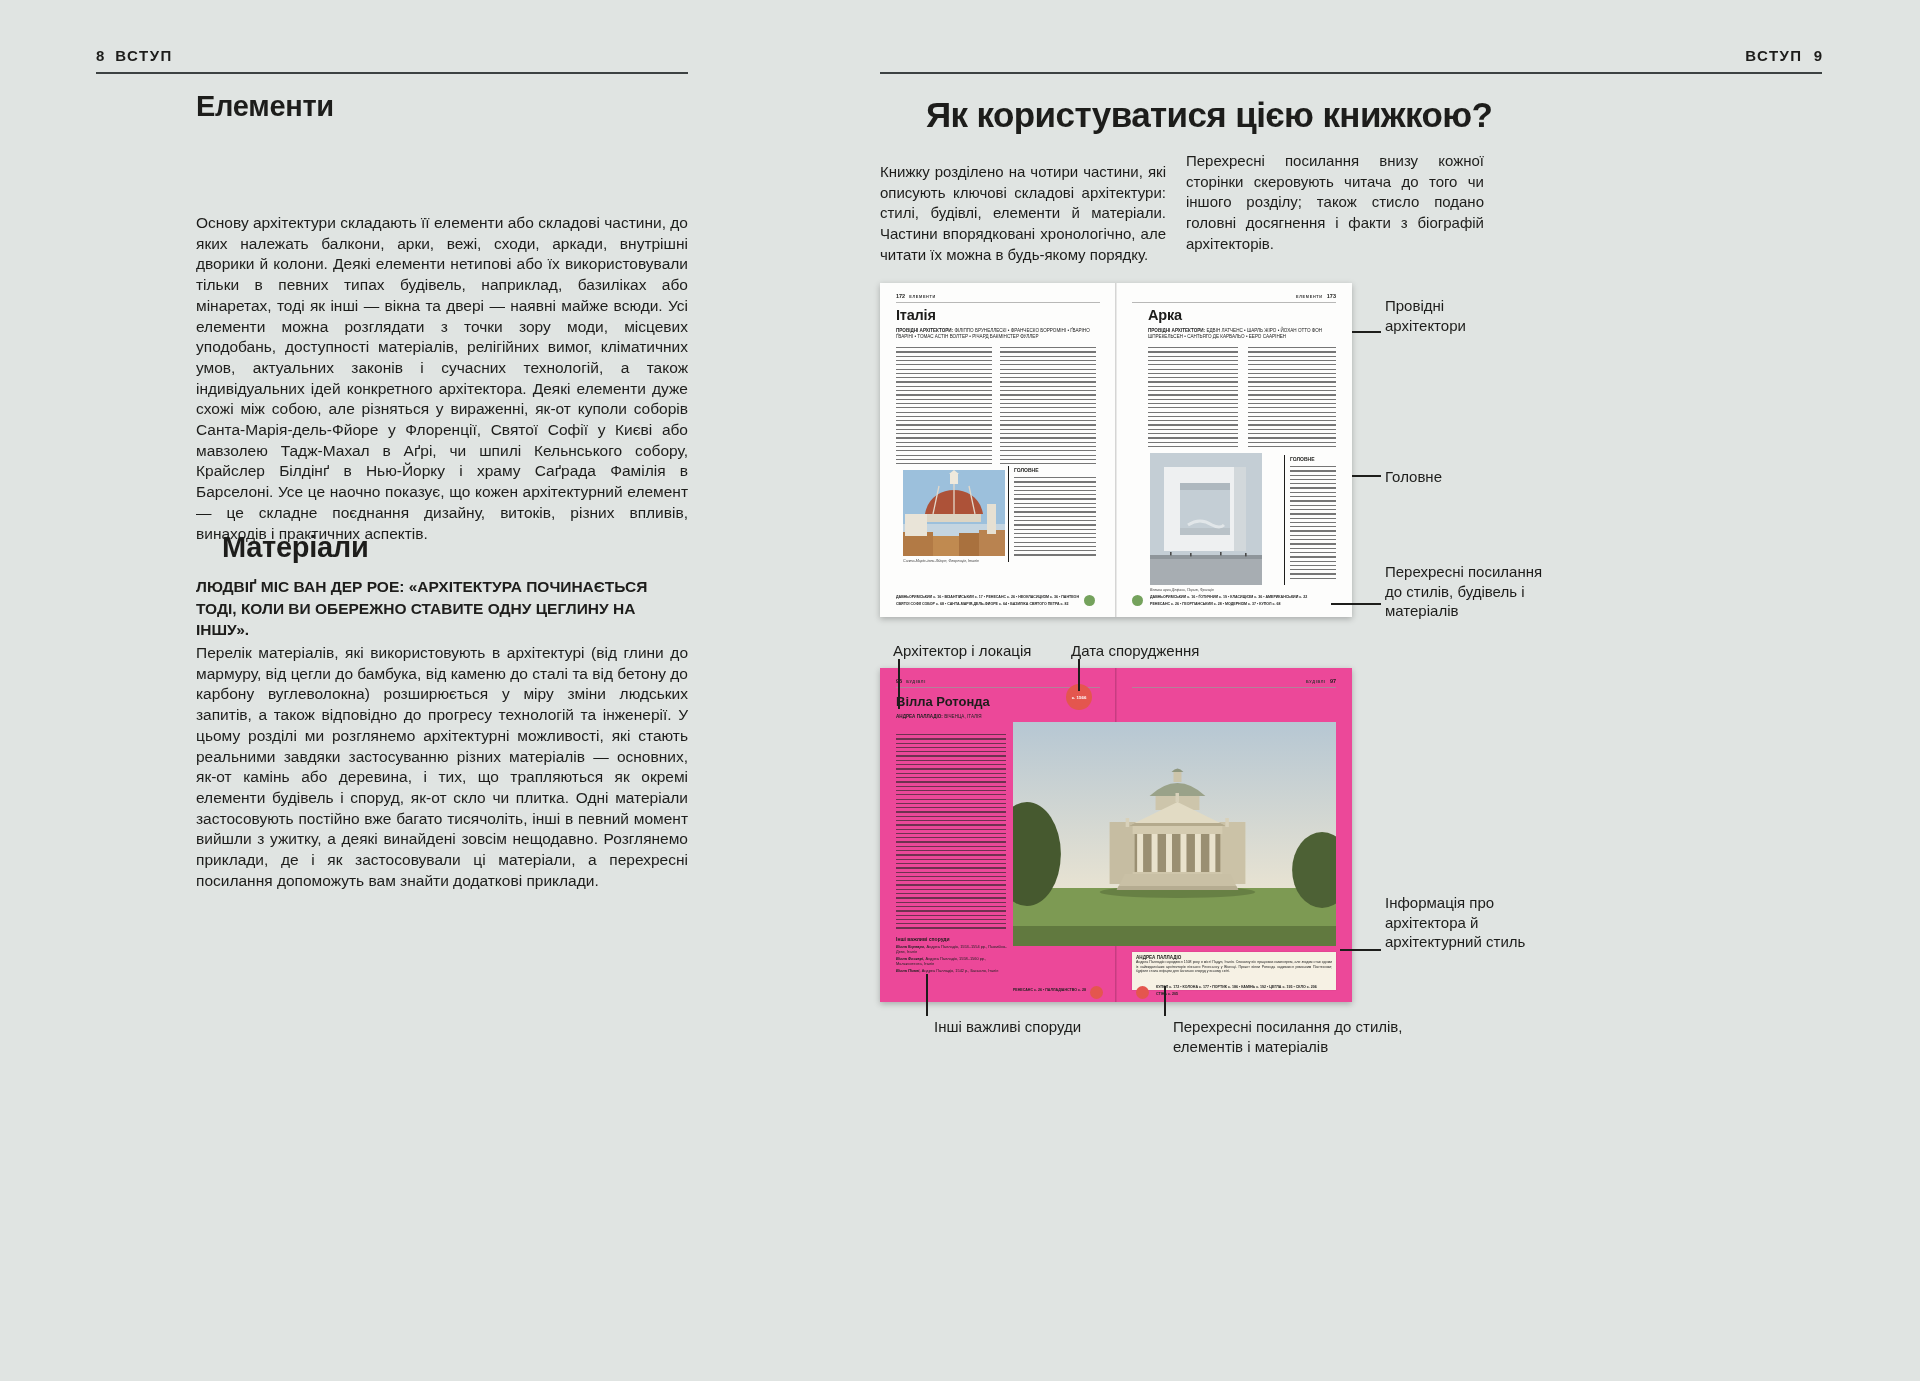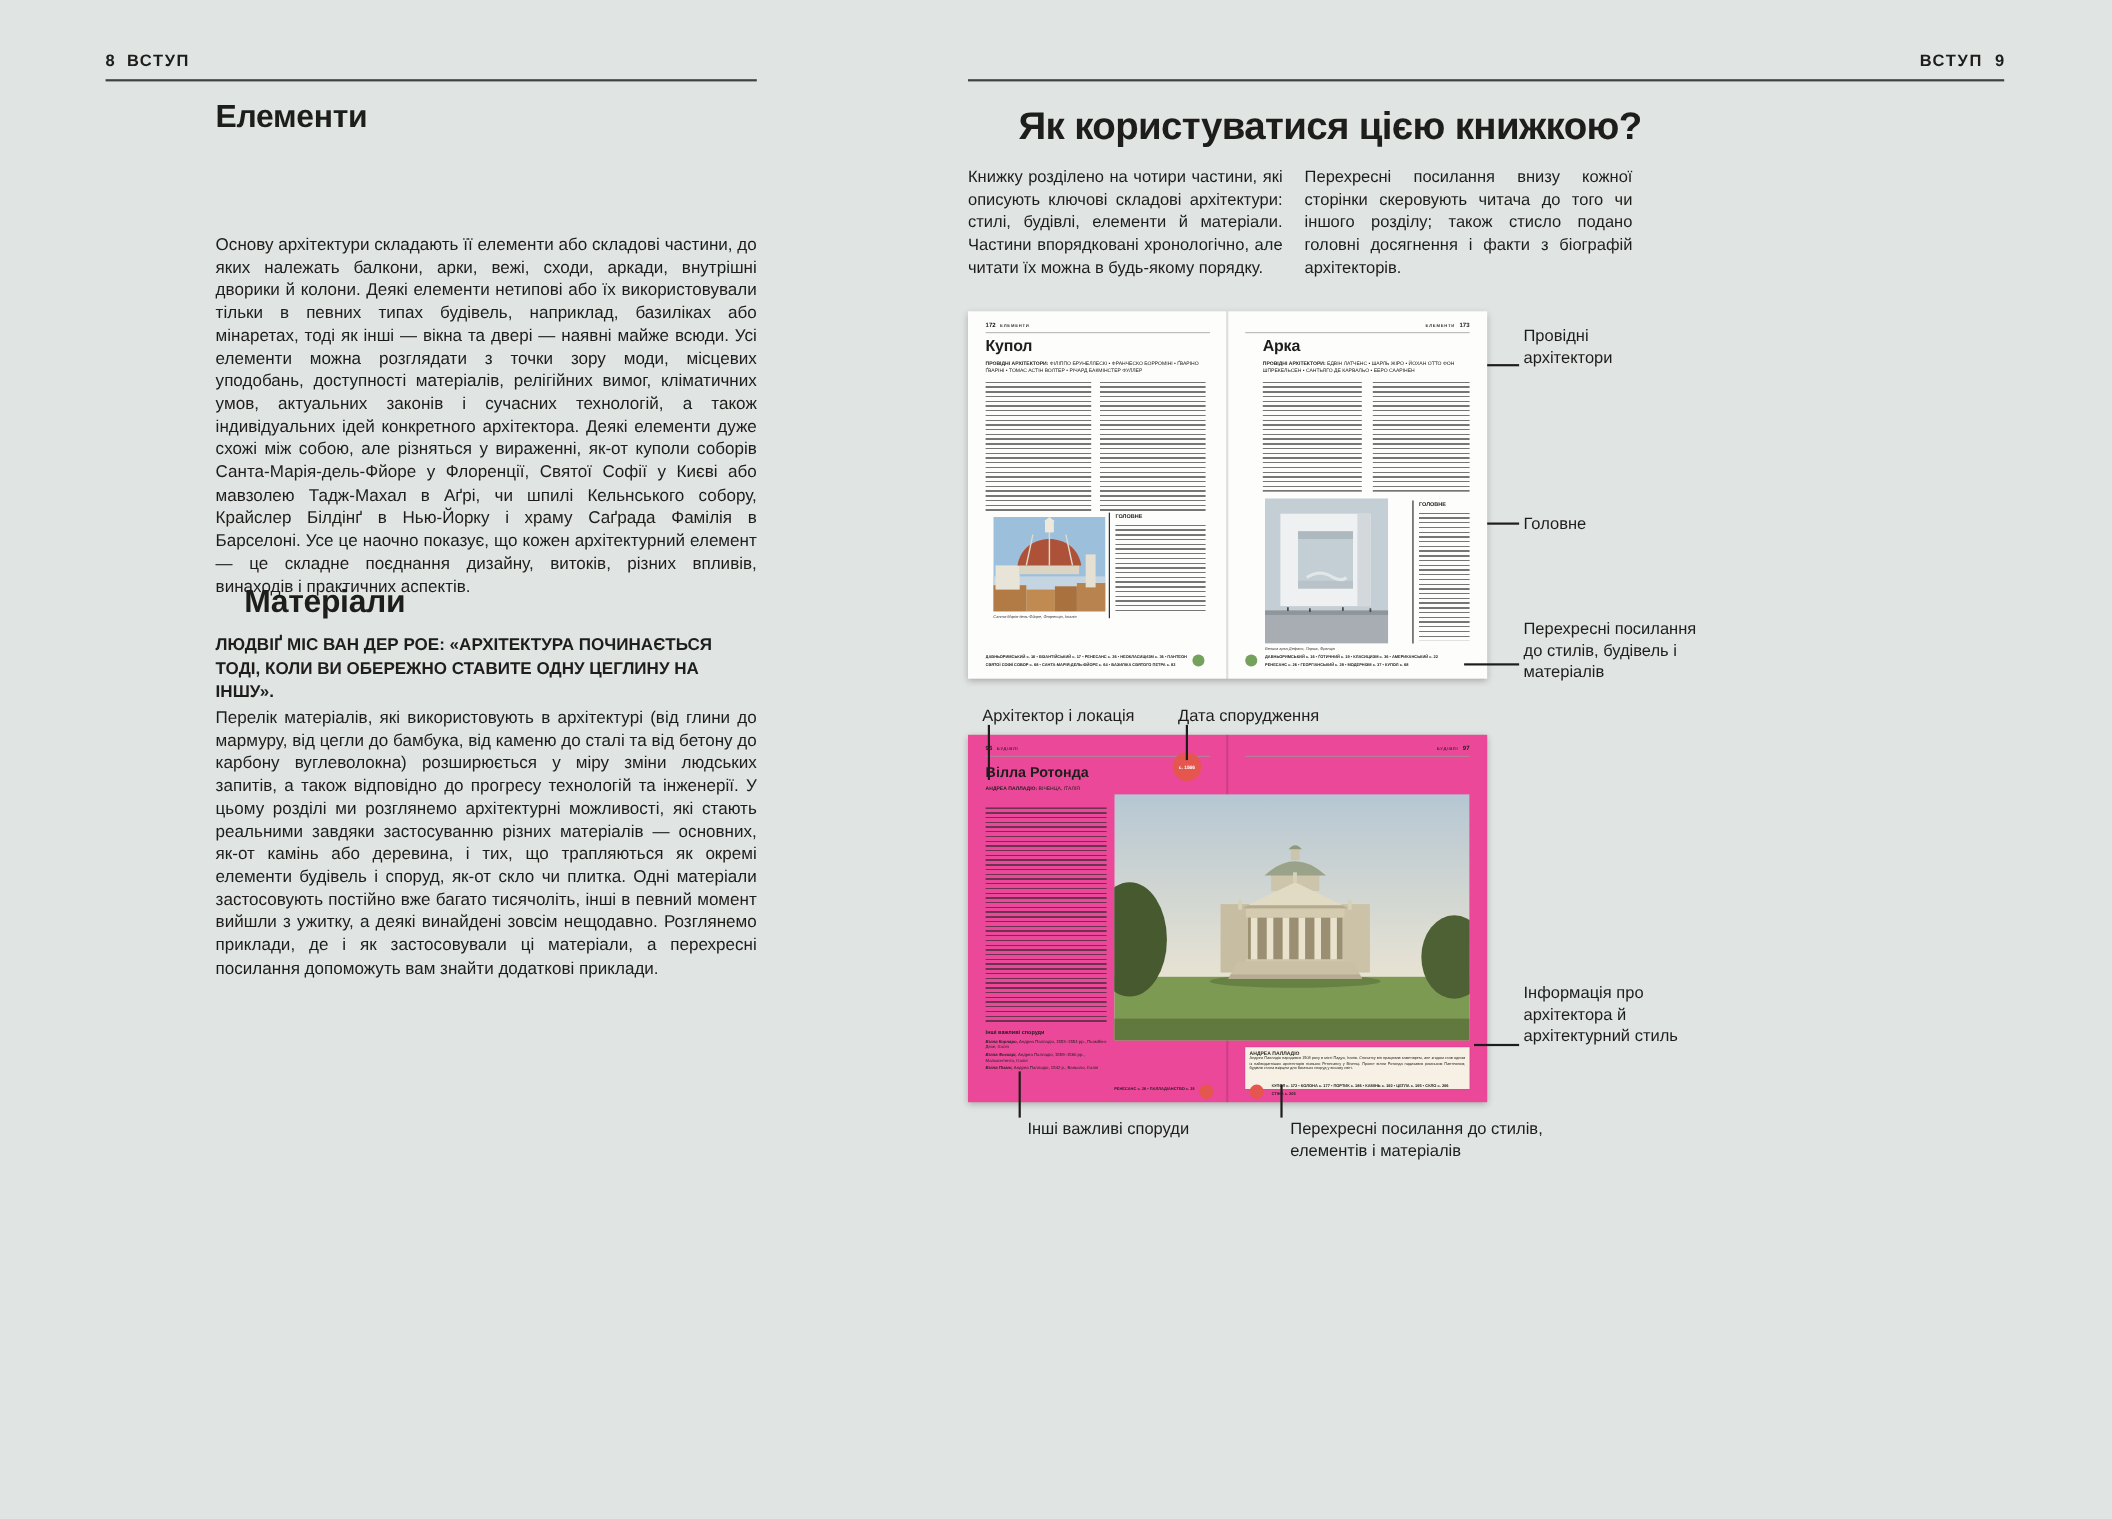--- a/index.html
+++ b/index.html
@@ -75,31 +75,31 @@
   <p class="abs bodytext" style="left:196px;top:643px;width:492px;">Перелік матеріалів, які використовують в архітектурі (від глини до мармуру, від цегли до бамбука, від каменю до сталі та від бетону до карбону вуглеволокна) розширюється у міру зміни людських запитів, а також відповідно до прогресу технологій та інженерії. У цьому розділі ми розглянемо архітектурні можливості, які стають реальними завдяки застосуванню різних матеріалів — основних, як-от камінь або деревина, і тих, що трапляються як окремі елементи будівель і споруд, як-от скло чи плитка. Одні матеріали застосовують постійно вже багато тисячоліть, інші в певний момент вийшли з ужитку, а деякі винайдені зовсім нещодавно. Розглянемо приклади, де і як застосовували ці матеріали, а перехресні посилання допоможуть вам знайти додаткові приклади.</p>
 
   <div class="abs runhead" style="left:880px;top:47px;width:942px;justify-content:flex-end;">
     <span class="rh-label">ВСТУП</span>
     <span class="rh-folio">9</span>
   </div>
   <div class="abs rule" style="left:880px;top:72px;width:942px;"></div>
 
   <div class="abs rp-title" style="left:878px;top:95px;width:620px;margin-left:48px;">Як користуватися цією книжкою?</div>
 
-  <p class="abs intro" style="left:880px;top:151px;width:286px;">Книжку розділено на чотири частини, які описують ключові складові архітектури: стилі, будівлі, елементи й матеріали. Частини впорядковані хронологічно, але читати їх можна в будь-якому порядку.</p>
+  <p class="abs intro" style="left:880px;top:162px;width:286px;">Книжку розділено на чотири частини, які описують ключові складові архітектури: стилі, будівлі, елементи й матеріали. Частини впорядковані хронологічно, але читати їх можна в будь-якому порядку.</p>
   <p class="abs intro" style="left:1186px;top:151px;width:298px;">Перехресні посилання внизу кожної сторінки скеровують читача до того чи іншого розділу; також стисло подано головні досягнення і факти з біографій архітекторів.</p>
 
   <div class="abs mock" style="left:880px;top:283px;width:472px;height:334px;">
 
     <div class="abs mh" style="left:16px;top:10px;">
       <span class="mh-folio">172</span>
       <span class="mh-sec">ЕЛЕМЕНТИ</span>
     </div>
     <div class="abs hairline" style="left:16px;top:19px;width:204px;"></div>
-    <div class="abs m-heading" style="left:16px;top:24px;">Купол</div>
+    <div class="abs m-heading" style="left:16px;top:24px;">Італія</div>
     <div class="abs tinyb" style="left:16px;top:45px;width:200px;">
       <span class="tl">ПРОВІДНІ АРХІТЕКТОРИ:</span>
       <span>ФІЛІППО БРУНЕЛЛЕСКІ • ФРАНЧЕСКО БОРРОМІНІ • ҐВАРІНО ҐВАРІНІ • ТОМАС АСТІН ВОЛТЕР • РІЧАРД БАКМІНСТЕР ФУЛЛЕР</span>
     </div>
     <div class="abs greek" style="left:16px;top:64px;width:96px;height:118px;"></div>
     <div class="abs greek" style="left:120px;top:64px;width:96px;height:118px;"></div>
 
     <div class="abs" style="left:23px;top:187px;width:102px;height:86px;">
       <svg width="102" height="86" viewBox="0 0 102 86" preserveAspectRatio="none">
         <rect width="102" height="86" fill="#9cc0dc"></rect>

